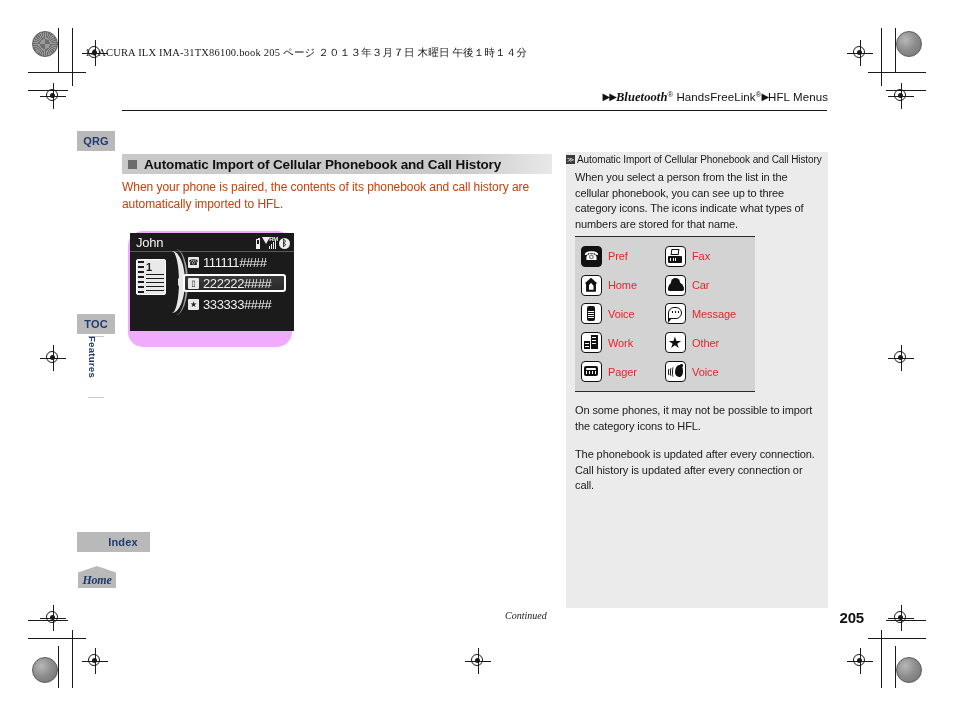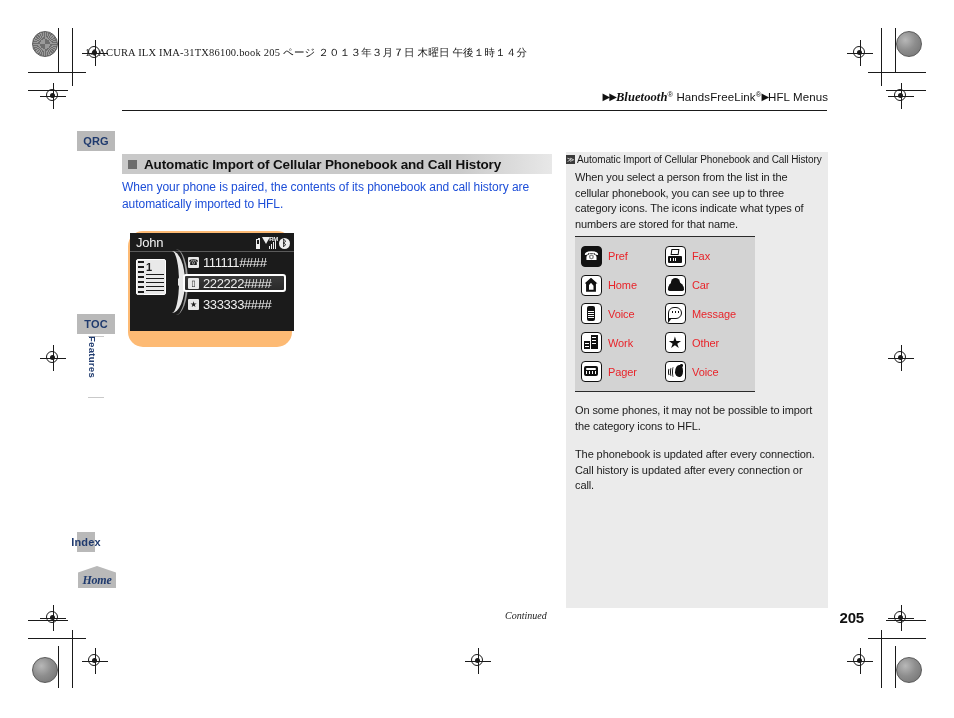--- a/index.html
+++ b/index.html
@@ -115,21 +115,21 @@
     color: #1f3a6e;
     font-size: 11px;
     font-weight: bold;
     display: flex;
     align-items: center;
     justify-content: center;
     letter-spacing: .2px;
   }
   .side-tab.qrg  { left: 77px; top: 131px; }
   .side-tab.toc  { left: 77px; top: 314px; align-items: center; }
-  .side-tab.index{ left: 77px; top: 532px; width: 18px; }
+  .side-tab.index{ left: 77px; top: 532px; width: 54px; padding-left: 19px; }
 
   .features-strip {
     position: absolute;
     left: 88px; top: 336px;
     width: 16px; height: 62px;
     background: #ffffff;
     border: 1px solid #c9c9c9;
     border-left: none; border-right: none;
     box-sizing: border-box;
   }
@@ -189,30 +189,30 @@
     letter-spacing: -.15px;
     white-space: nowrap;
   }
 
   .body-copy {
     position: absolute;
     left: 122px; top: 179px;
     width: 420px;
     font-size: 12px;
     line-height: 17px;
-    color: #1d4ed8;
+    color: #c2410c;
     letter-spacing: -.05px;
   }
 
   
   .lcd-wrap {
     position: absolute;
     left: 128px; top: 231px;
     width: 164px; height: 116px;
-    background: #fdba74;
+    background: #f0abfc;
     box-sizing: border-box;
     border-radius: 15px;
   }
   .lcd {
     position: absolute;
     left: 2px; top: 2px;
     width: 164px; height: 98px;
     background: #1b1b1b;
     box-sizing: border-box;
     overflow: hidden;

